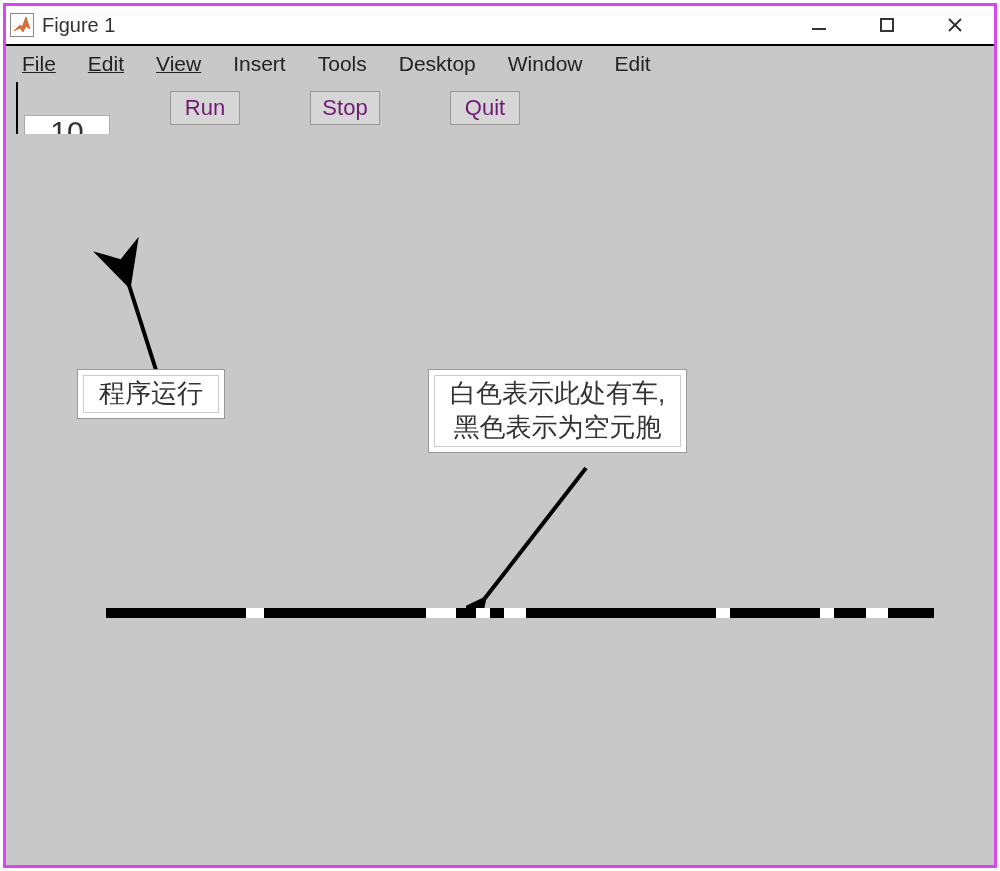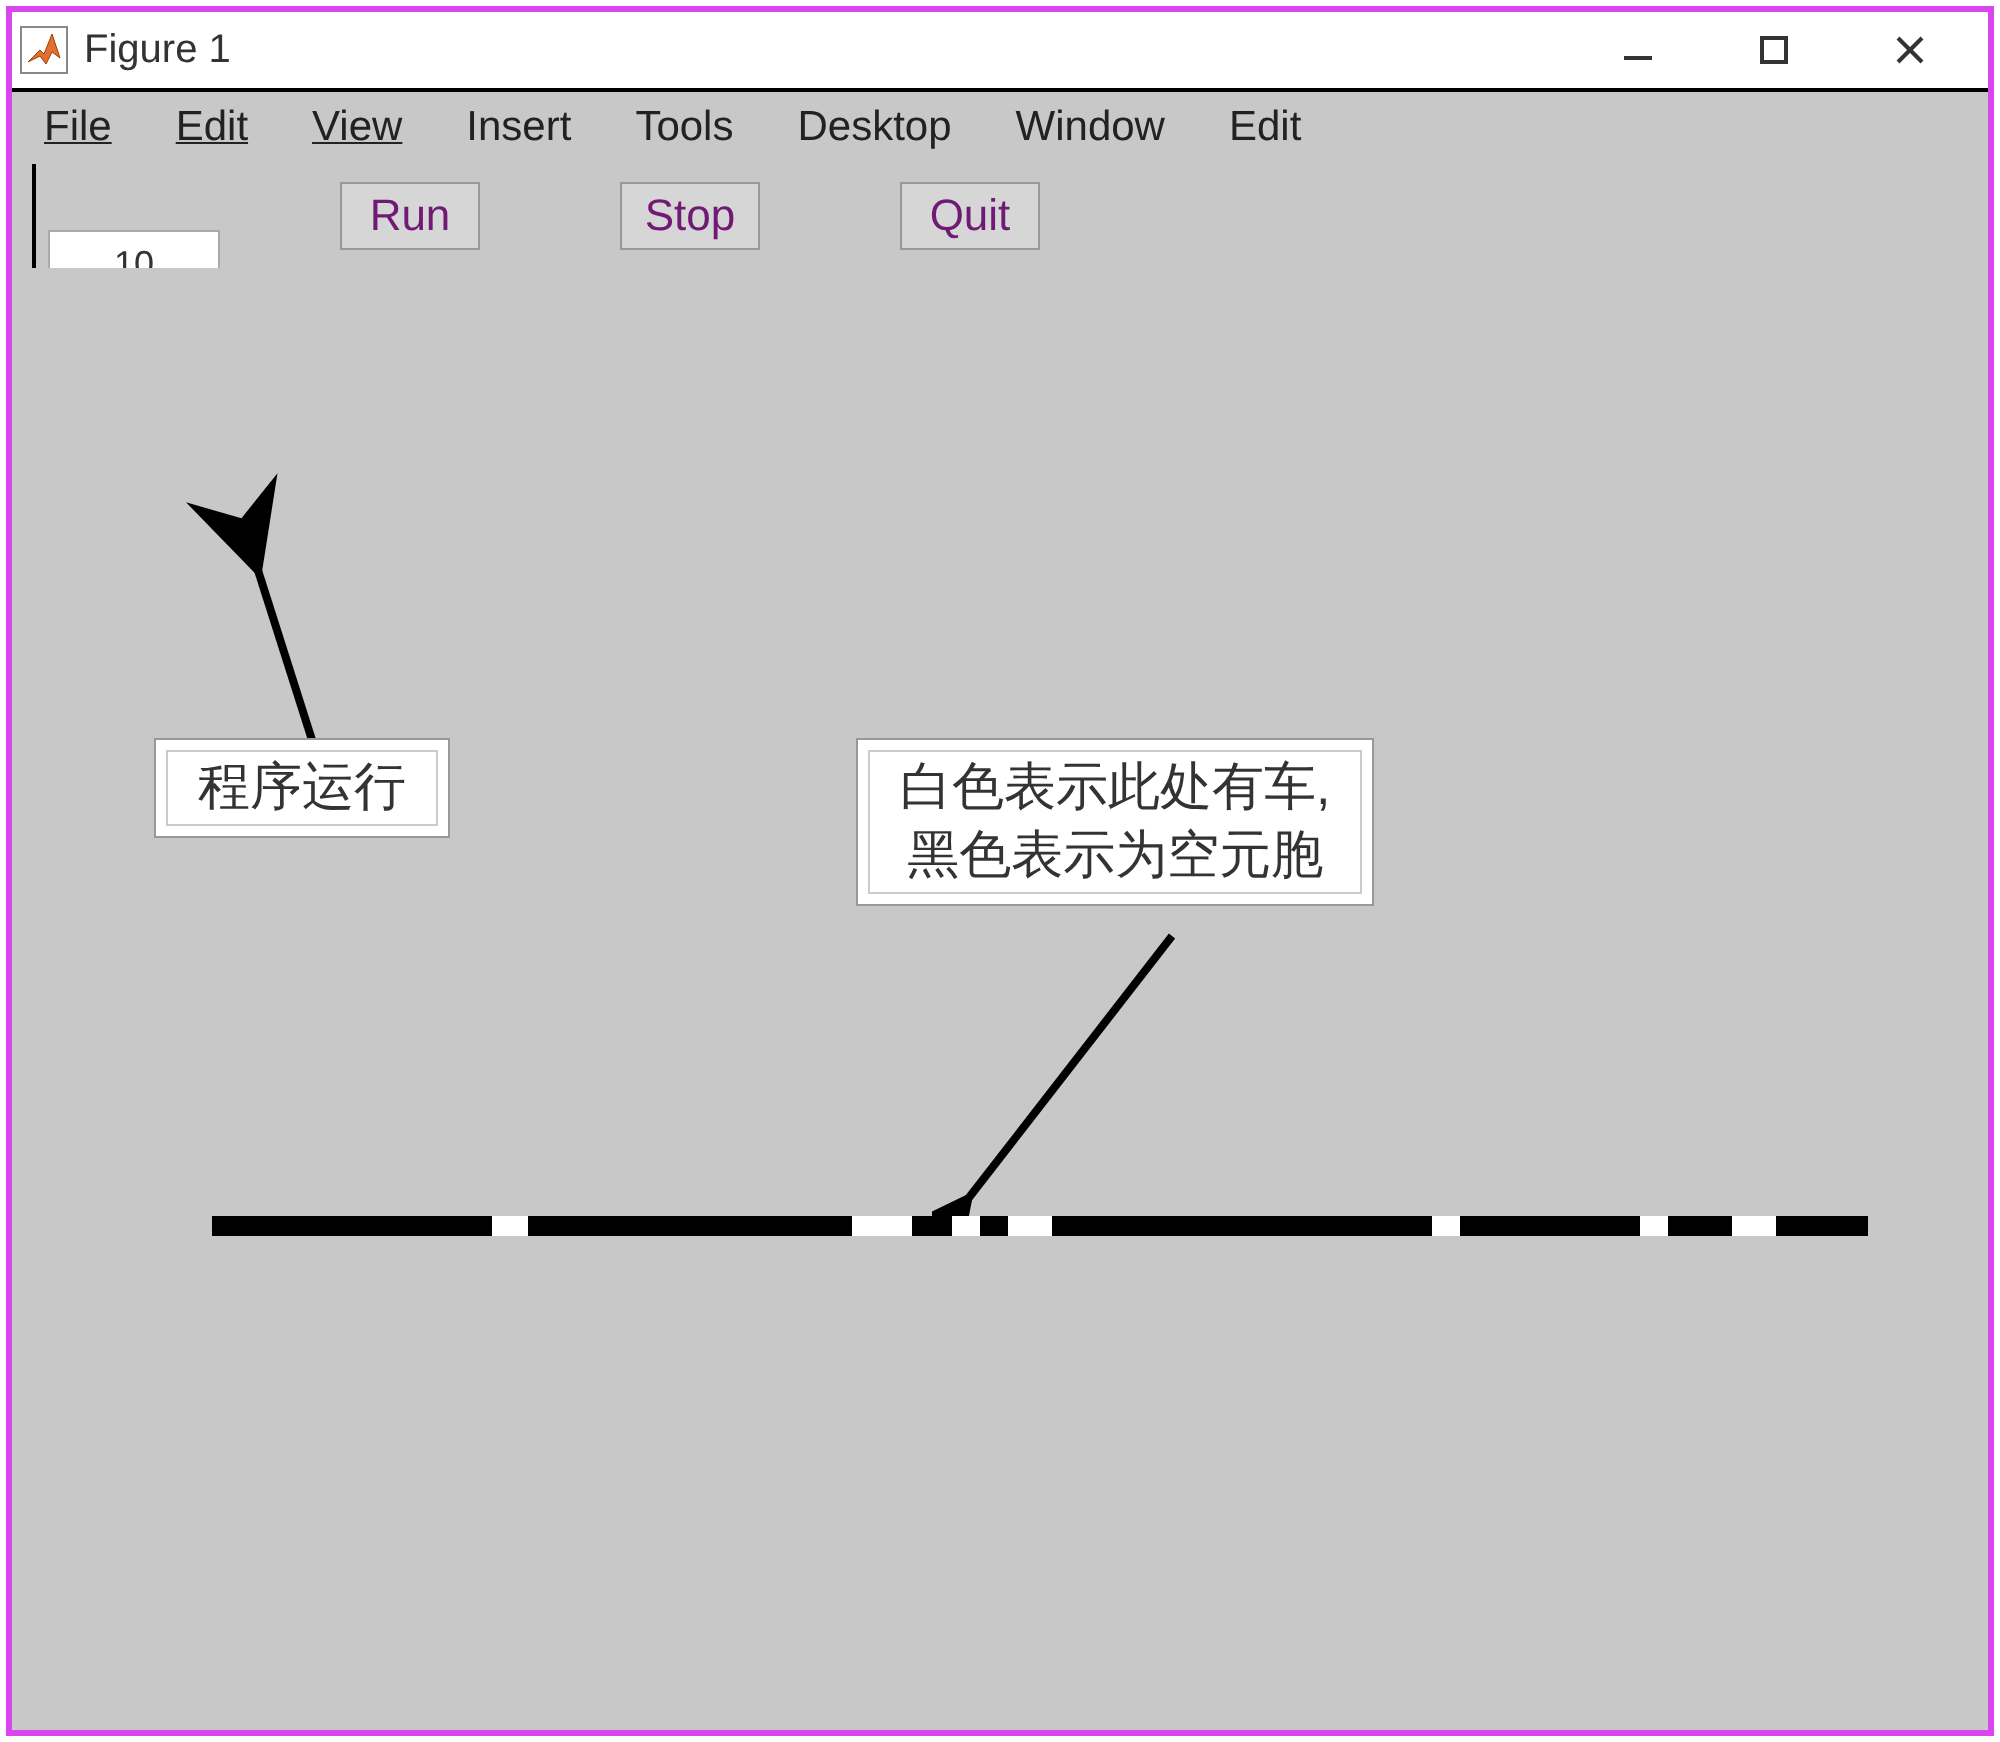--- a/index.html
+++ b/index.html
@@ -93,21 +93,21 @@
       position: relative;
     }
     .counter-box {
       background: #fff;
       border: 1px solid #aaa;
       width: 86px;
       height: 34px;
       display: flex;
       align-items: center;
       justify-content: center;
-      font-size: 18px;
+      font-size: 30px;
       color: #333;
       margin-right: 60px;
       margin-top: 48px;
     }
     .tool-button {
       background: #d6d6d6;
       border: 1px solid #999;
       height: 34px;
       padding: 0 10px;
       display: flex;

